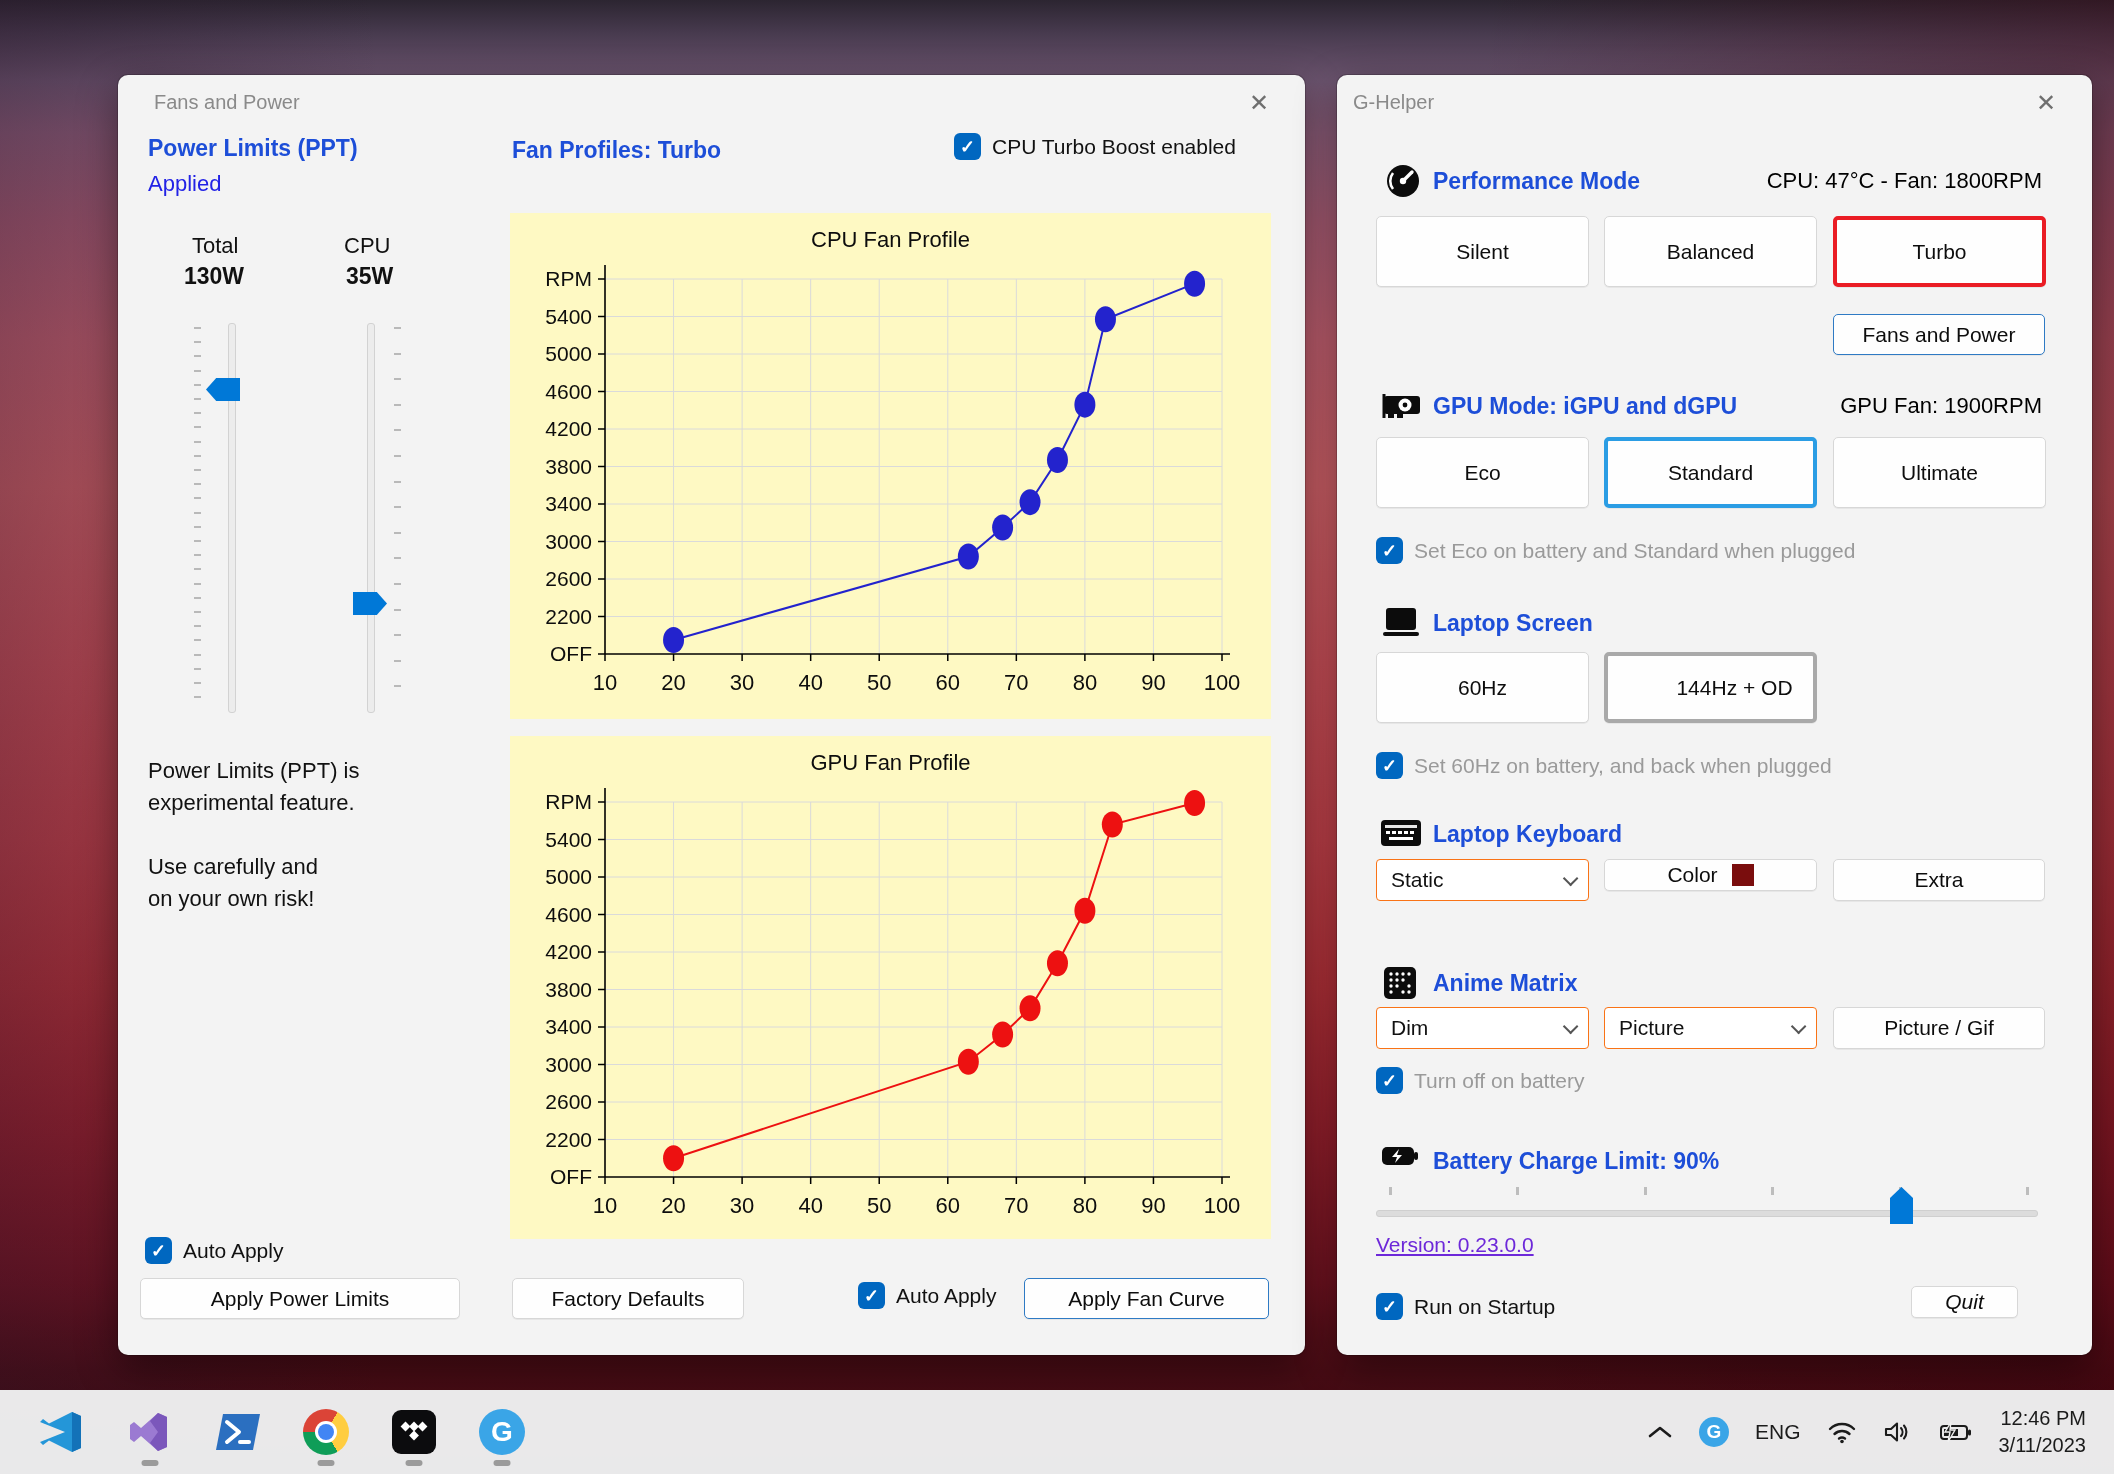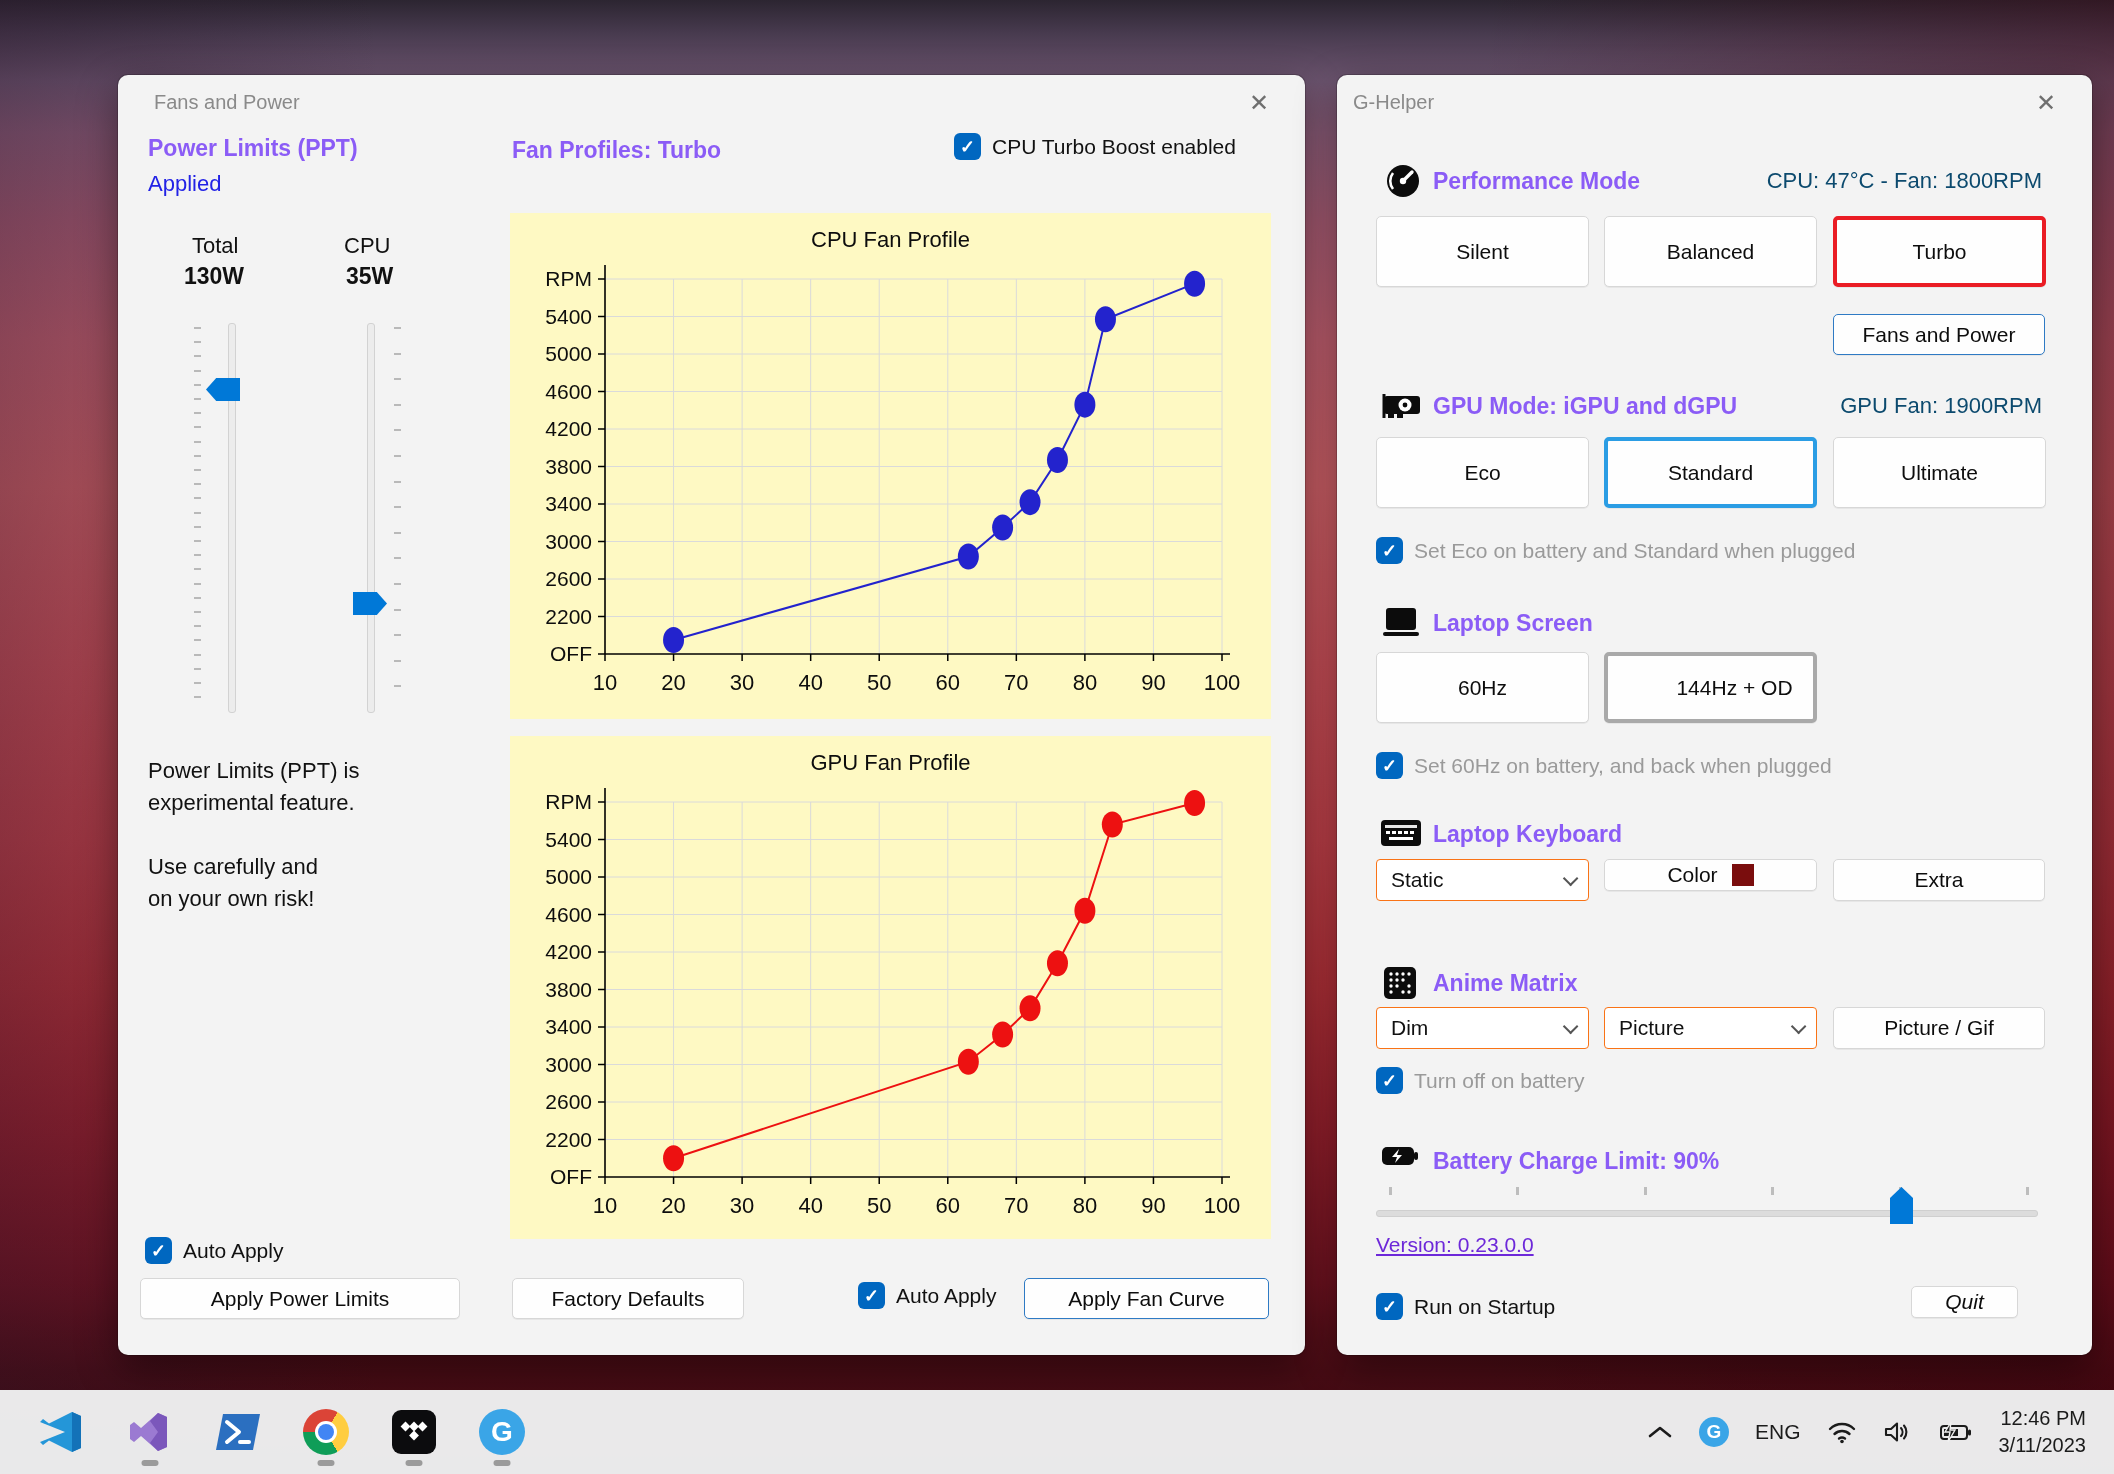--- a/index.html
+++ b/index.html
@@ -20,22 +20,22 @@
       pointer-events:none; }
 
   
   .win { position:absolute; background:#f3f3f3; border-radius:10px;
          box-shadow:0 14px 40px rgba(0,0,0,.45), 0 0 0 1px rgba(0,0,0,.18); }
   .win-title { position:absolute; top:16px; left:36px; font-size:20px; color:#8a8a8a; }
   .win-close { position:absolute; top:10px; right:26px; width:40px; height:36px;
                display:flex; align-items:center; justify-content:center;
                font-size:24px; color:#6f6f6f; cursor:default; }
 
-  .h-section { font-size:23px; font-weight:bold; color:#8b5cf6; }
-  .status-text { font-size:22px; color:#0c4a6e; }
+  .h-section { font-size:23px; font-weight:bold; color:#1d4ed8; }
+  .status-text { font-size:22px; color:#000000; }
   .gray-note { color:#9a9a9a; }
 
   
   .btn { position:absolute; background:#fefefe; border:1px solid #d7d7d7; border-radius:5px;
          display:flex; align-items:center; justify-content:center;
          font-size:21px; color:#0d0d0d; box-shadow:0 1px 0 rgba(0,0,0,.05); }
   .btn.big { height:71px; width:213px; }
   .btn.sel-red  { border:4px solid #ea1c24; }
   .btn.sel-blue { border:4px solid #2b9de4; }
   .btn.sel-gray { border:4px solid #a9a9a9; }

